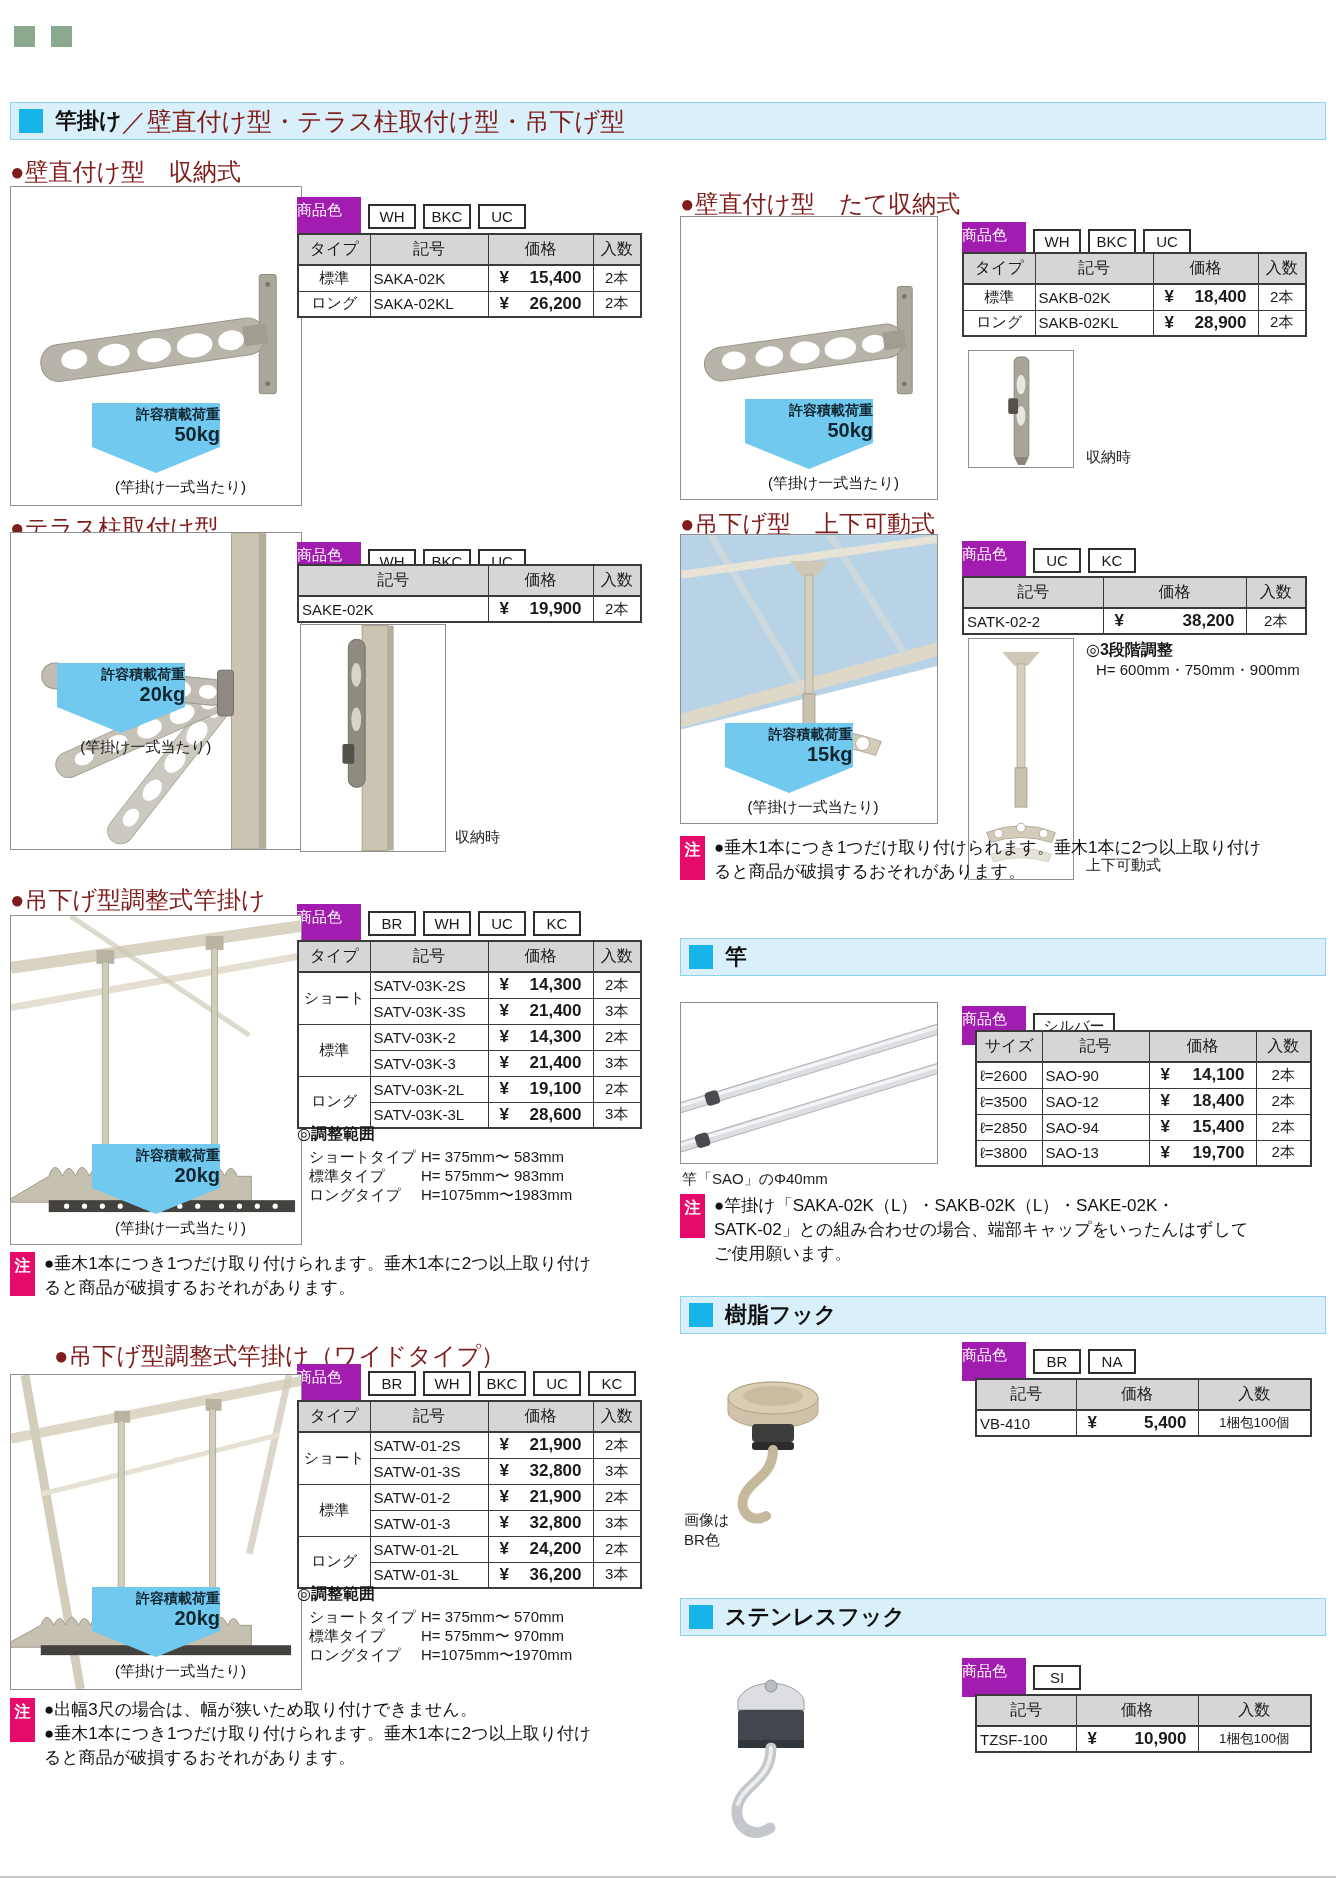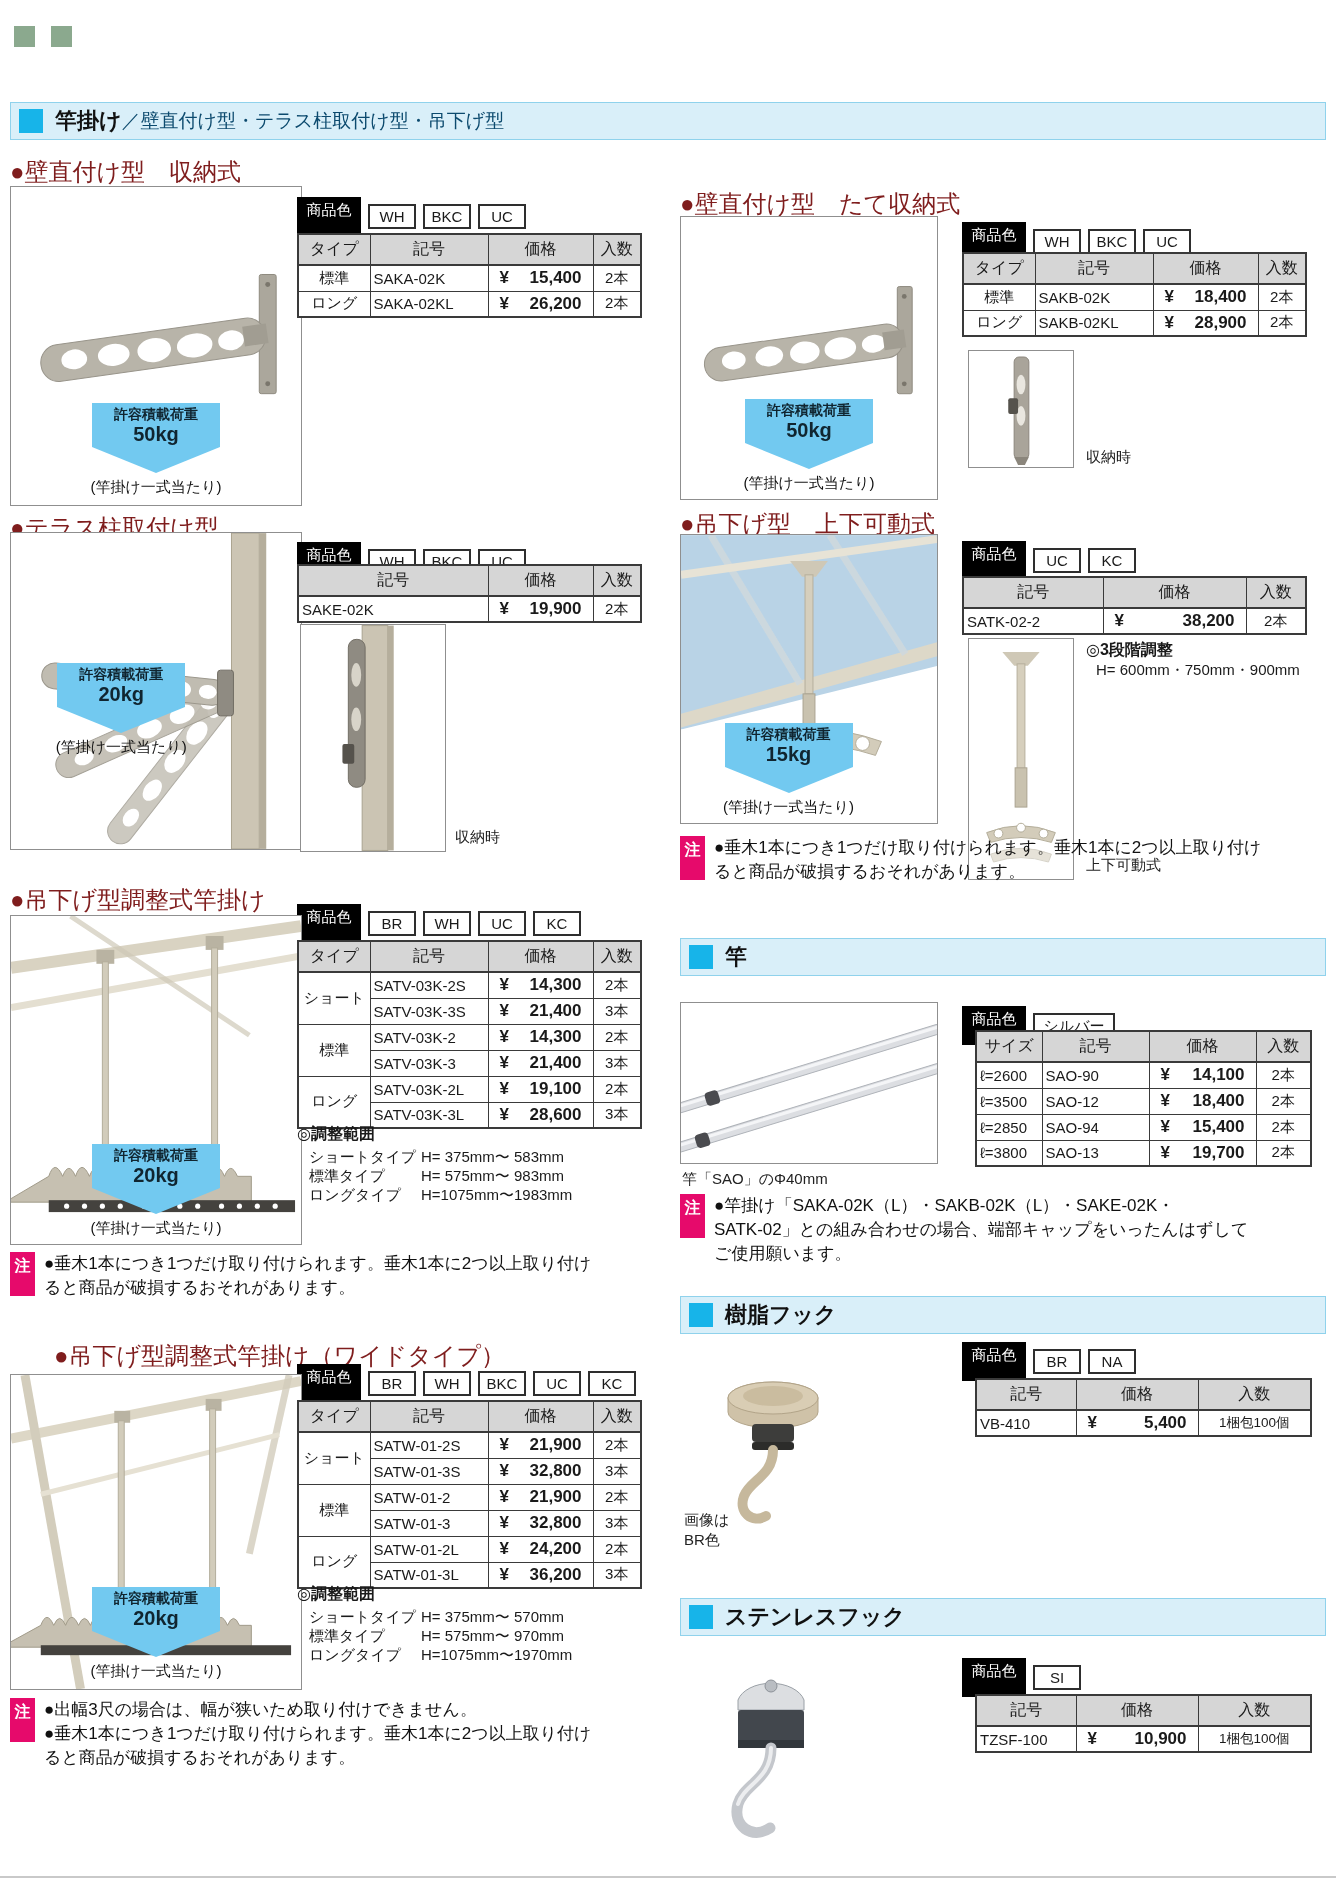--- a/index.html
+++ b/index.html
@@ -10,39 +10,39 @@
 
   
   .page-title { display:flex; align-items:center; gap:16px; }
   .sq-green { width:21px; height:21px; background:#8ba98e; }
   .page-title-text { font-size:31px; letter-spacing:9px; color:#222; font-weight:500; }
 
   
   .cyanbar { background:#d9eff9; border:1px solid #8fd2ec; display:flex; align-items:center; padding:16px 8px; }
   .sq-cyan { width:24px; height:24px; background:#17b4e9; flex:0 0 auto; }
   .cyanbar .bar-title { font-size:22px; font-weight:bold; margin-left:12px; color:#111; }
-  .cyanbar .bar-sub { font-size:19px; color:#0c4a6e;font-family:Liberation Serif, serif; }
+  .cyanbar .bar-sub { font-size:25px; color:#7f1d1d;font-family:Liberation Serif, serif; }
 
   .sec-heading { font-size:24px; color:#7f1d1d; font-weight:500; white-space:nowrap; }
 
   .imgbox { border:1px solid #8f8f8f; background:#fff; overflow:hidden; }
   .imgbox svg { display:block; width:100%; height:100%; }
   .noborder { border:none; }
 
   
-  .load-block { position:absolute; text-align:center; }
+  .load-block { position:absolute; text-align:right; }
   .load-rect { margin:0 auto; width:128px; background:#72c9f0; padding:3px 0 2px; }
   .load-t1 { font-size:14px; font-weight:bold; color:#102530; }
   .load-t2 { font-size:20px; font-weight:bold; color:#102530; line-height:21px; }
   .load-tri { margin:0 auto; width:0; height:0; border-left:64px solid transparent; border-right:64px solid transparent; border-top:26px solid #72c9f0; }
   .load-cap { font-size:15px; margin-top:5px; color:#111; white-space:nowrap; }
 
   
   .chips { display:flex; align-items:center; }
-  .color-label { background:#000000; color:#fff; font-size:15px; width:64px; height:39px; line-height:25px; text-align:center; flex:0 0 auto; }
+  .color-label { background:#a21caf; color:#fff; font-size:15px; width:64px; height:39px; line-height:25px; text-align:left; flex:0 0 auto; }
   .chip { border:2px solid #2e2e2e; background:#fff; height:25px; line-height:21px; min-width:48px; padding:0 5px; text-align:center; font-size:15px; font-weight:500; margin-left:7px; }
   .chip.wide { min-width:82px; }
 
   
   table.ptable { border-collapse:collapse; table-layout:fixed; background:#fff; border:2px solid #3a3a3a; }
   .ptable th { background:#d6d6d6; border:1px solid #3a3a3a; border-bottom:2px solid #3a3a3a; font-size:16px; font-weight:500; height:26px; padding:4px 2px; }
   .ptable td { border:1px solid #3a3a3a; font-size:15px; text-align:center; height:26px; padding:0 3px; }
   .ptable td.code { text-align:left; }
   .ptable td.sm { font-size:13.5px;margin-top:12px; }
   .ptable td.price { font-weight:bold; font-size:17px; }

